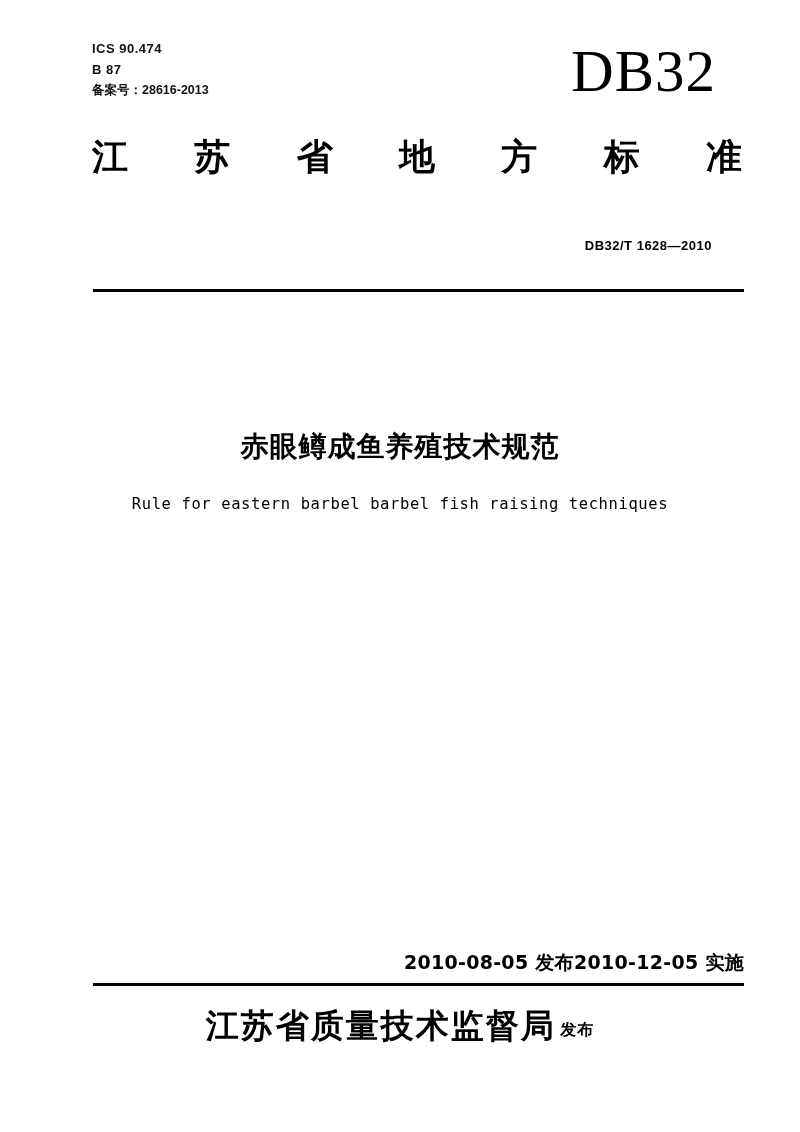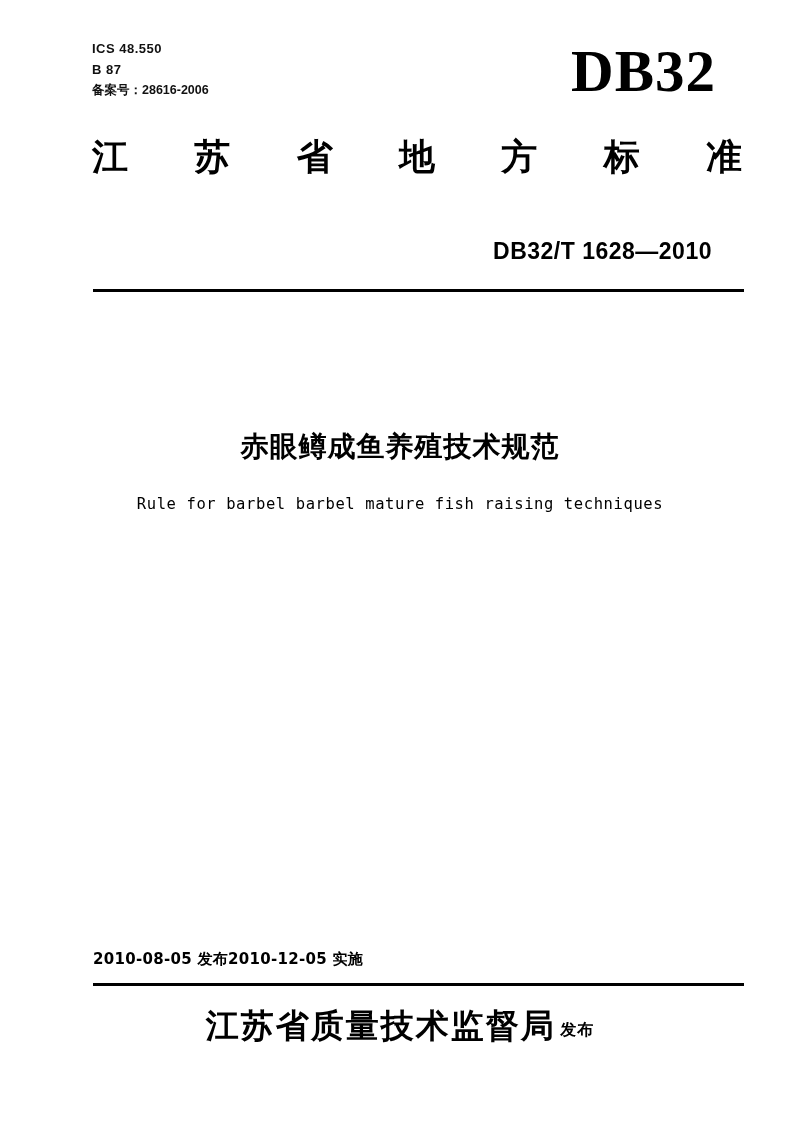--- a/index.html
+++ b/index.html
@@ -37,21 +37,21 @@
   .ics-block .line.filing {
     font-size: 12.5px;
     letter-spacing: 0px;
   }
   
   .db32 {
     position: absolute;
     right: 84px;
     top: 42px;
     font-family: "Liberation Serif", serif;
-    font-weight: bold;
+    font-weight: normal;
     font-size: 59px;
     letter-spacing: 1px;
     line-height: 1;
     color: #000;
   }
   
   .province-title {
     position: absolute;
     left: 92px;
     top: 135px;
@@ -67,21 +67,21 @@
   .province-title span {
     display: inline-block;
   }
   
   .std-number {
     position: absolute;
     right: 88px;
     top: 238px;
     font-family: "Liberation Sans", sans-serif;
     font-weight: bold;
-    font-size: 23px;
+    font-size: 13px;
     letter-spacing: 0.5px;
     color: #000;
   }
   
   .header-rule {
     position: absolute;
     left: 93px;
     right: 56px;
     top: 289px;
     height: 3px;
@@ -112,25 +112,25 @@
     letter-spacing: 0.6px;
     color: #000;
   }
   
   .dates-row {
     position: absolute;
     left: 93px;
     right: 56px;
     top: 950px;
     display: flex;
-    justify-content: flex-start;
+    justify-content: flex-end;
     align-items: flex-end;
     font-family: "DejaVu Sans", sans-serif;
     font-weight: bold;
-    font-size: 15px;
+    font-size: 19px;
     letter-spacing: 0.3px;
     color: #000;
   }
   .dates-row .date-text {
     white-space: nowrap;
   }
   .footer-rule {
     position: absolute;
     left: 93px;
     right: 56px;
@@ -160,43 +160,43 @@
     letter-spacing: 1px;
     vertical-align: 2px;
   }
 </style>
 </head>
 <body>
 
 <div class="page">
 
   <div class="ics-block">
-    <div class="line">ICS 48.550</div>
+    <div class="line">ICS 90.474</div>
     <div class="line">B 87</div>
-    <div class="line filing">备案号：28616-2006</div>
+    <div class="line filing">备案号：28616-2013</div>
   </div>
 
   <div class="db32">DB32</div>
 
   <div class="province-title">
     <span>江</span>
     <span>苏</span>
     <span>省</span>
     <span>地</span>
     <span>方</span>
     <span>标</span>
     <span>准</span>
   </div>
 
   <div class="std-number">DB32/T 1628—2010</div>
 
   <div class="header-rule"></div>
 
   <div class="doc-title-cn">赤眼鳟成鱼养殖技术规范</div>
-  <div class="doc-title-en">Rule for barbel barbel mature fish raising techniques</div>
+  <div class="doc-title-en">Rule for eastern barbel barbel fish raising techniques</div>
 
   <div class="dates-row">
     <div class="date-text">2010-08-05 发布</div>
     <div class="date-text">2010-12-05 实施</div>
   </div>
   <div class="footer-rule"></div>
 
   <div class="publisher">
     <span class="org">江苏省质量技术监督局</span>
     <span class="issue">发布</span>

